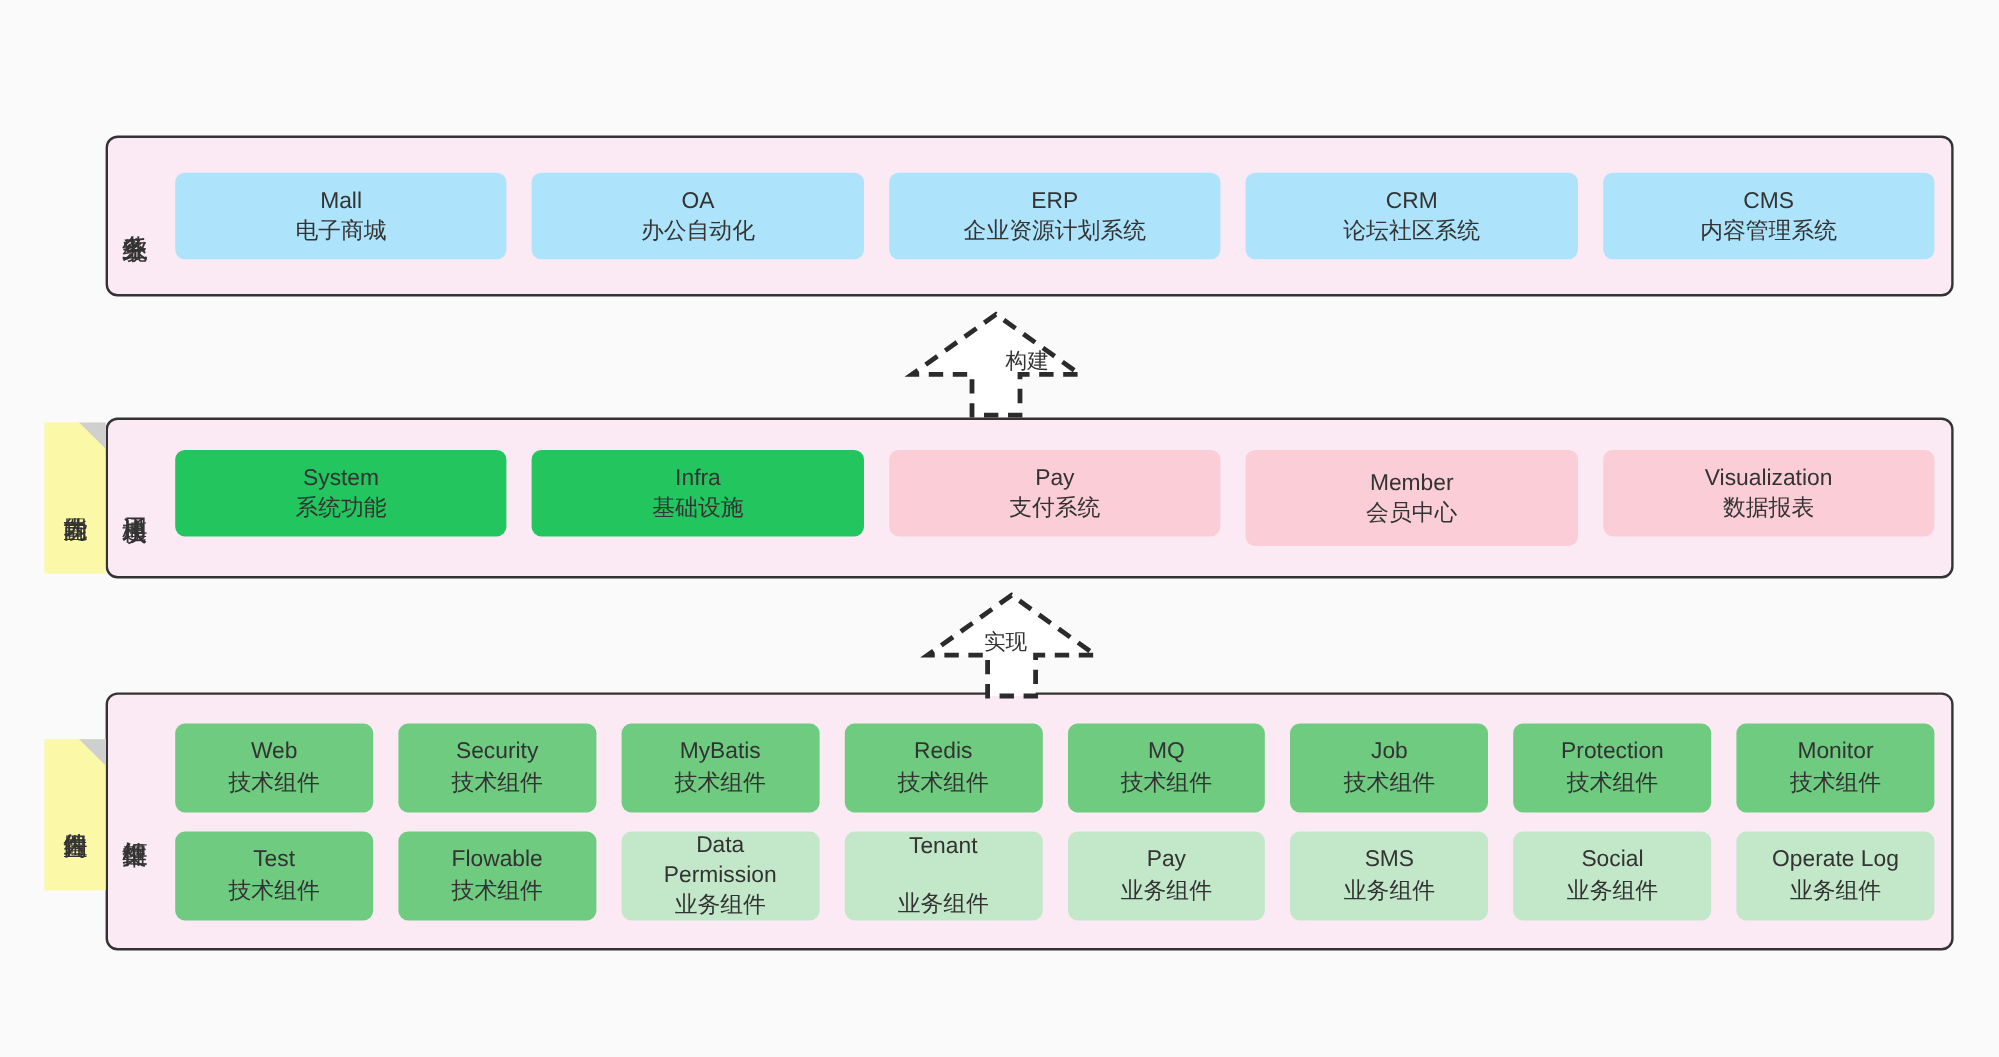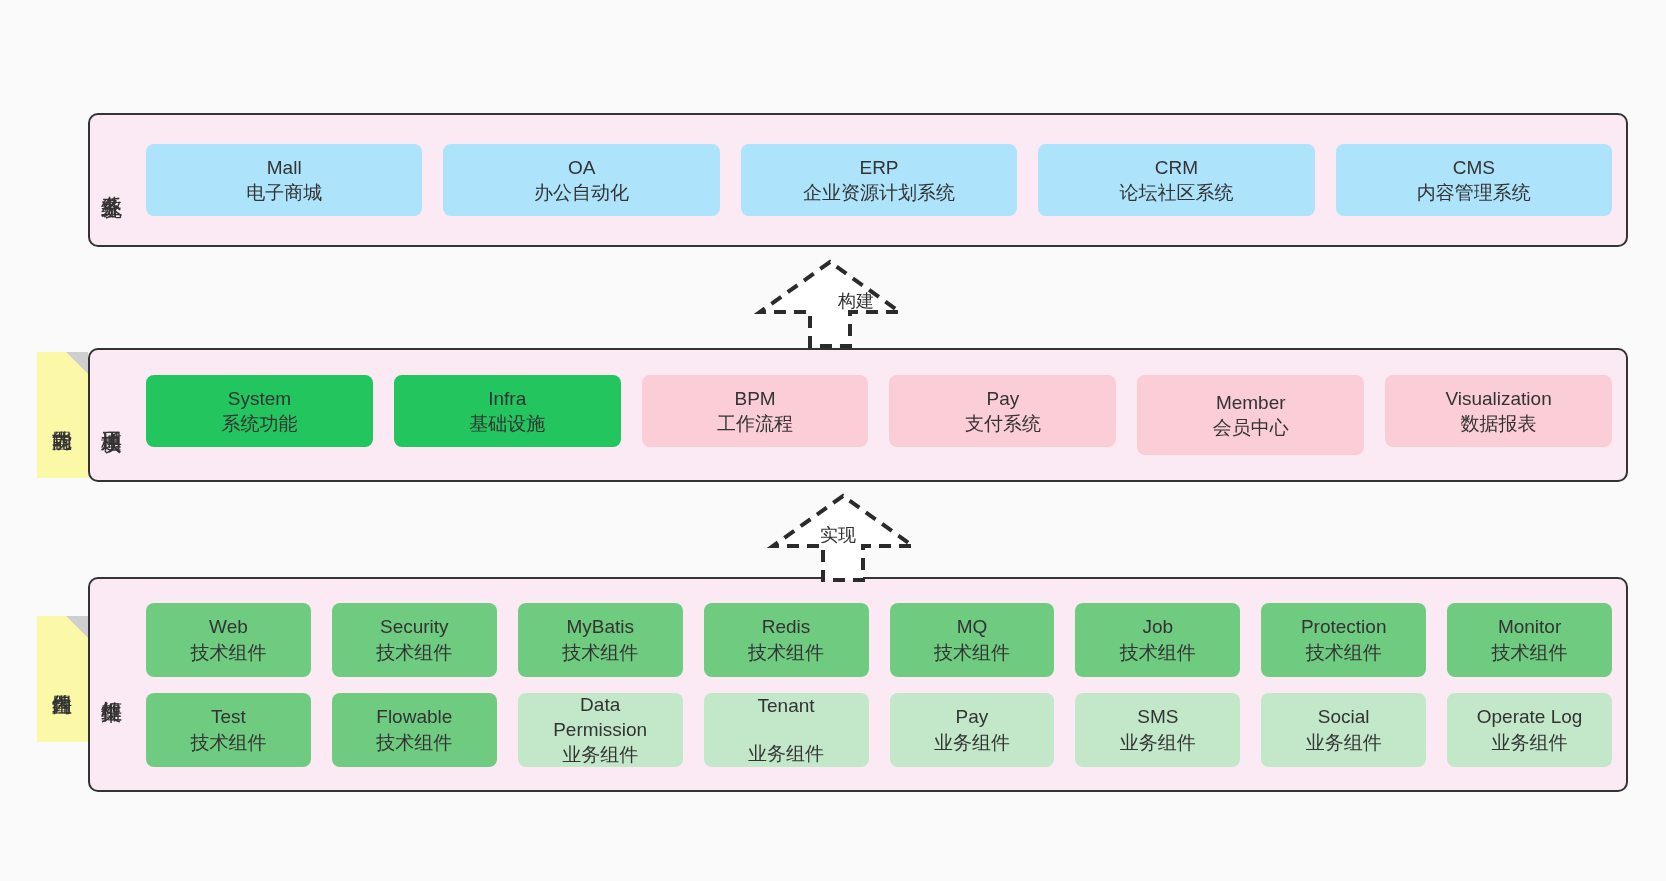--- a/index.html
+++ b/index.html
@@ -176,24 +176,20 @@
       <div class="row">
         <div class="card c-red-strong" style="height:72px;">
           <span class="t1">System</span>
           <span class="t2">系统功能</span>
         </div>
         <div class="card c-red-strong" style="height:72px;">
           <span class="t1">Infra</span>
           <span class="t2">基础设施</span>
         </div>
         <div class="card c-red-light" style="height:72px;">
-          <span class="t1">BPM</span>
-          <span class="t2">工作流程</span>
-        </div>
-        <div class="card c-red-light" style="height:72px;">
           <span class="t1">Pay</span>
           <span class="t2">支付系统</span>
         </div>
         <div class="card c-red-light" style="height:80px;">
           <span class="t1">Member</span>
           <span class="t2">会员中心</span>
         </div>
         <div class="card c-red-light" style="height:72px;">
           <span class="t1">Visualization</span>
           <span class="t2">数据报表</span>

